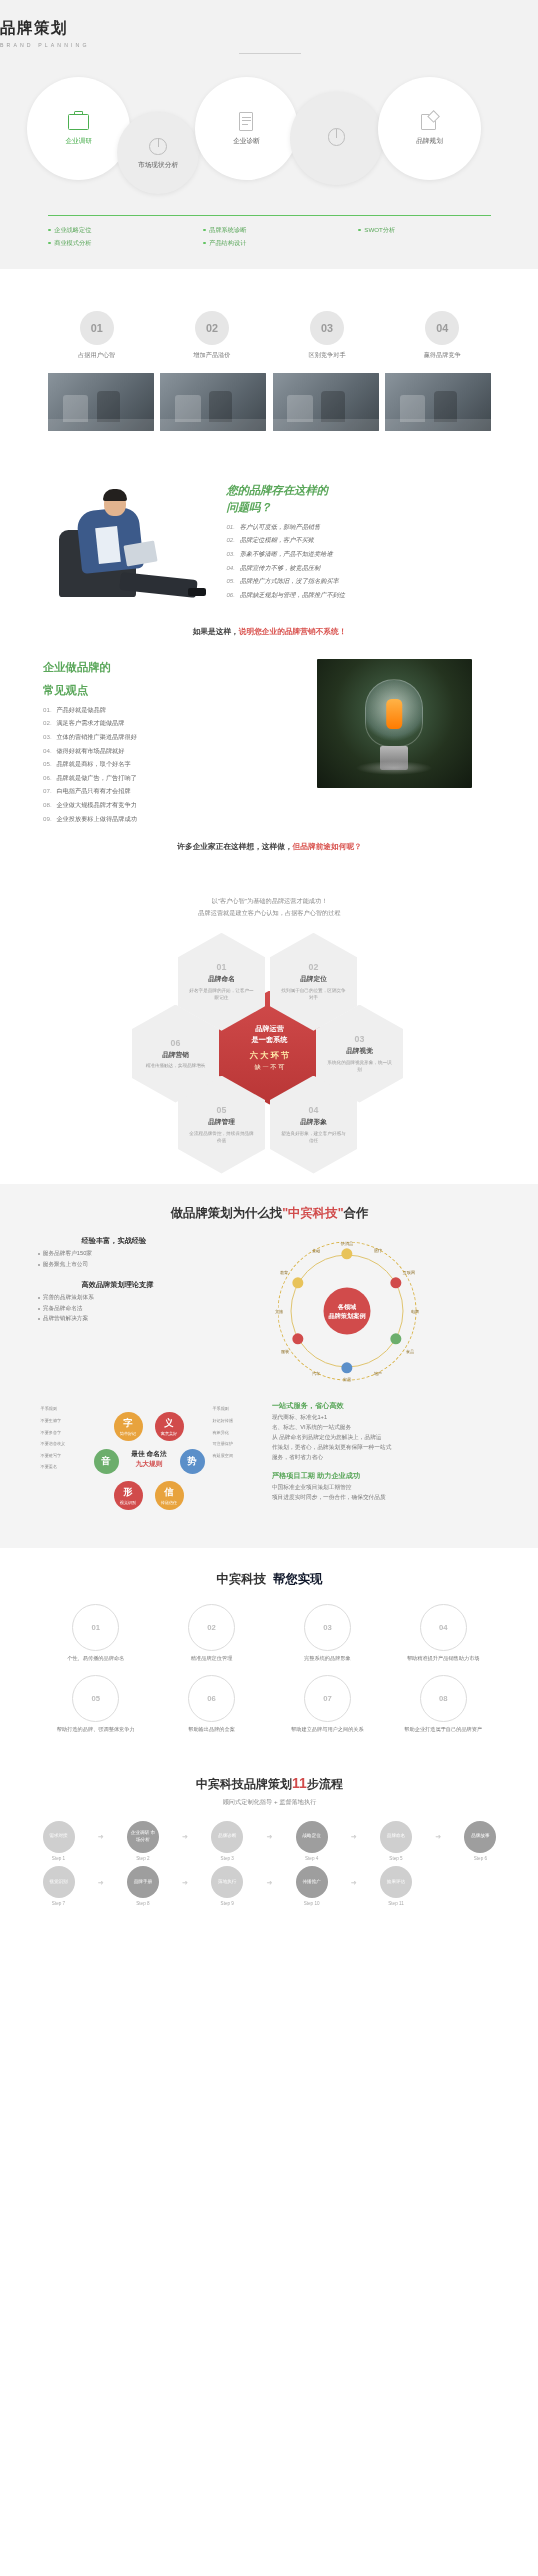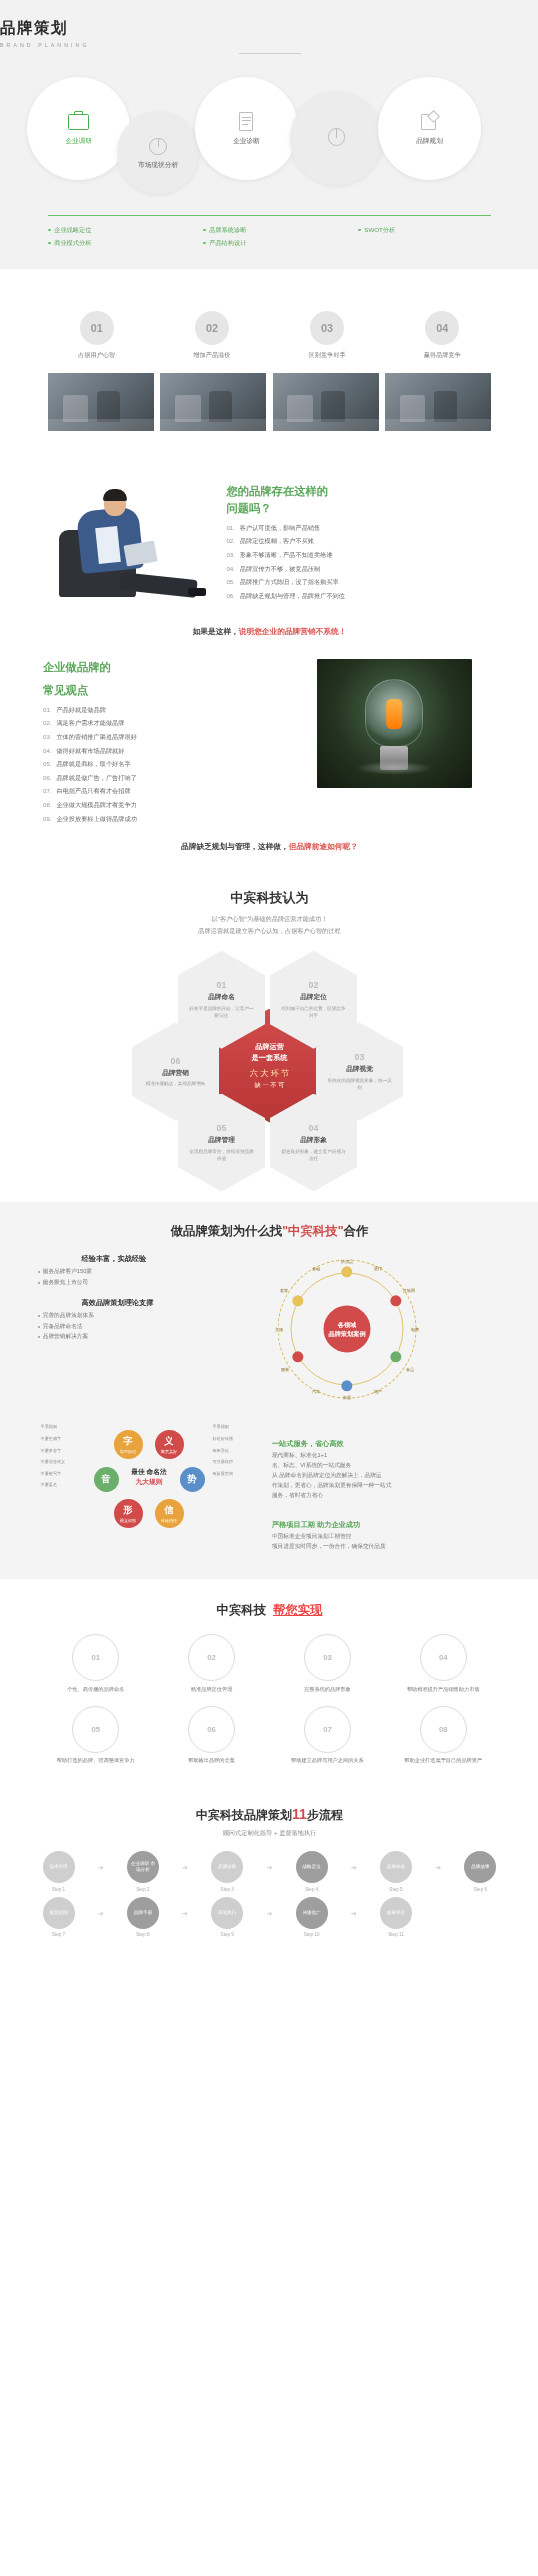--- a/index.html
+++ b/index.html
@@ -147,21 +147,21 @@
      linear-gradient(135deg,#8a949c 0%, #5c666e 60%, #3f474d 100%); }
   .photo .ph-b{ position:absolute; left:14%; top:38%; width:24%; height:46%;
      background:rgba(255,255,255,.22); border-radius:3.1px 3.1px 0 0;}
   .photo .ph-c{ position:absolute; left:46%; top:30%; width:22%; height:54%;
      background:rgba(0,0,0,.22); border-radius:4.1px 4.1px 0 0;}
   .photo .ph-d{ position:absolute; left:0; bottom:0; width:100%; height:22%;
      background:rgba(255,255,255,.14);}
 
   
   .sec-problems { background:#ffffff; padding: 20.6px 0 5.2px; }
-  .prob-wrap { width: 453px; margin:0 auto; display:flex; align-items:center; }
+  .prob-wrap { width: 453px; margin:0 auto; display:flex; align-items:flex-start;font-style:italic; }
   .prob-photo {
     width: 170px; height: 134px; position:relative; flex:0 0 auto;
   }
   .pp-bg{ position:absolute; inset:0; background:#ffffff; }
   .pp-chair{ position:absolute; left:15.5px; bottom:9.3px; width:77px; height:67px;
      background:#2f3338; border-radius:9.3px 15.5px 3.1px 3.1px;}
   .pp-body{ position:absolute; left:36px; bottom:36px; width:62px; height:62px;
      background:#3c5a8a; border-radius:17.5px 17.5px 5.2px 5.2px; transform:rotate(-6deg);}
   .pp-shirt{ position:absolute; left:54px; bottom:44px; width:21.6px; height:36px;
      background:#e8eef5; transform:rotate(-6deg);}
@@ -248,21 +248,21 @@
     text-align:center; padding: 0 11.3px;
   }
   .hex .h-num { font-size: 8.8px; color:#bdbdbd; font-weight:bold; margin-bottom:3.1px;}
   .hex .h-t { font-size: 6.7px; color:#555; font-weight:bold; margin-bottom:2.6px;}
   .hex .h-d { font-size: 4.6px; color:#999; line-height:1.6;}
   .hex.center {
     background: linear-gradient(#d14b4b,#b93636);
     width: 101px; height: 114px;
   }
   .hex.center .c1 { font-size:7.2px; color:#fff; font-weight:bold; line-height:1.6;}
-  .hex.center .c2 { font-size:8.2px; color:#ffe9a8; font-weight:normal; margin-top:4.1px;}
+  .hex.center .c2 { font-size:8.2px; color:#ffe9a8; font-weight:bold; margin-top:4.1px;}
   .hex.center .c3 { font-size:6.2px; color:#ffd; margin-top:2.1px;}
 
   
   .sec-whyus { background:#f4f4f4; padding: 20.6px 0 18.5px; }
   .whyus-h { text-align:center; font-size:12.4px; font-weight:bold; color:#333; }
   .whyus-h em { font-style:normal; color:#d14b4b; }
   .whyus-wrap { width: 464px; margin: 14.4px auto 0; display:flex; }
   .whyus-left { width: 155px; }
   .wu-block { margin-bottom: 11.3px; }
   .wu-t { font-size: 7.2px; font-weight:bold; color:#333; margin-bottom:4.1px;padding-left:44px; }
@@ -307,28 +307,28 @@
     align-items:center; justify-content:center; color:#fff; text-align:center;
   }
   .nine-c .n-big { font-size: 9.3px; font-weight:bold;}
   .nine-c .n-s { font-size: 4.1px; margin-top:1px;}
   .nine-label { position:absolute; font-size:4.1px; color:#888; line-height:1.5; width:41px;}
   .nine-title { position:absolute; left: 78px; top: 49px; width:67px; text-align:center;}
   .nine-title .t1{ font-size:6.7px;font-weight:bold;color:#333;}
   .nine-title .t2{ font-size:6.7px;font-weight:bold;color:#d14b4b; margin-top:1.5px;}
   .nine-right { flex:1; padding-left: 12.4px; }
   .nr-block { margin-bottom: 9.3px; }
-  .nr-t { font-size: 7.2px; font-weight:bold; color:#333; margin-bottom:3.1px;margin-top:20px;}
+  .nr-t { font-size: 7.2px; font-weight:bold; color:#333; margin-bottom:3.1px;}
   .nr-t.green { color:#5aa75a; }
   .nr-li { font-size: 5.7px; color:#777; margin-bottom:2.1px; }
 
   
   .sec-help { background:#ffffff; padding: 23px 0 20.6px; }
   .help-h { text-align:center; font-size:12.4px; font-weight:bold; color:#333; }
-  .help-h em { font-style:normal; color:#ef4444;text-decoration:underline; }
+  .help-h em { font-style:normal; color:#0f172a; }
   .help-grid {
     width: 453px; margin: 15.5px auto 0;
     display: grid; grid-template-columns: repeat(4, 1fr); gap: 13.4px 10.3px;
   }
   .help-cell { text-align:center; }
   .help-circ {
     width: 47px; height:47px; border-radius:50%; border:0.5px solid #dcdcdc;
     margin:0 auto; display:flex; flex-direction:column; align-items:center; justify-content:center;
   }
   .help-num { font-size: 7.7px; color:#bdbdbd; font-weight:bold; }
@@ -582,26 +582,25 @@
         </div>
       </div>
       <div class="bulb">
         <div class="glass"></div>
         <div class="filament"></div>
         <div class="base"></div>
         <div class="ring"></div>
       </div>
     </div>
     <div class="views-banner">
-      <span>品牌缺乏规划与管理，这样做，</span><em>但品牌前途如何呢？</em>
+      <span>许多企业家正在这样想，这样做，</span><em>但品牌前途如何呢？</em>
     </div>
   </div>
 
   <div class="sec-think">
-    <div class="think-h">中宾科技认为</div>
     <div class="think-sub">
       <div>以"客户心智"为基础的品牌运营才能成功！</div>
       <div>品牌运营就是建立客户心认知，占据客户心智的过程</div>
     </div>
 
     <div class="hex-stage">
       <div class="hex center" style="left:176px; top:64px;">
         <div class="c1">品牌运营</div>
         <div class="c1">是一套系统</div>
         <div class="c2">六 大 环 节</div>

